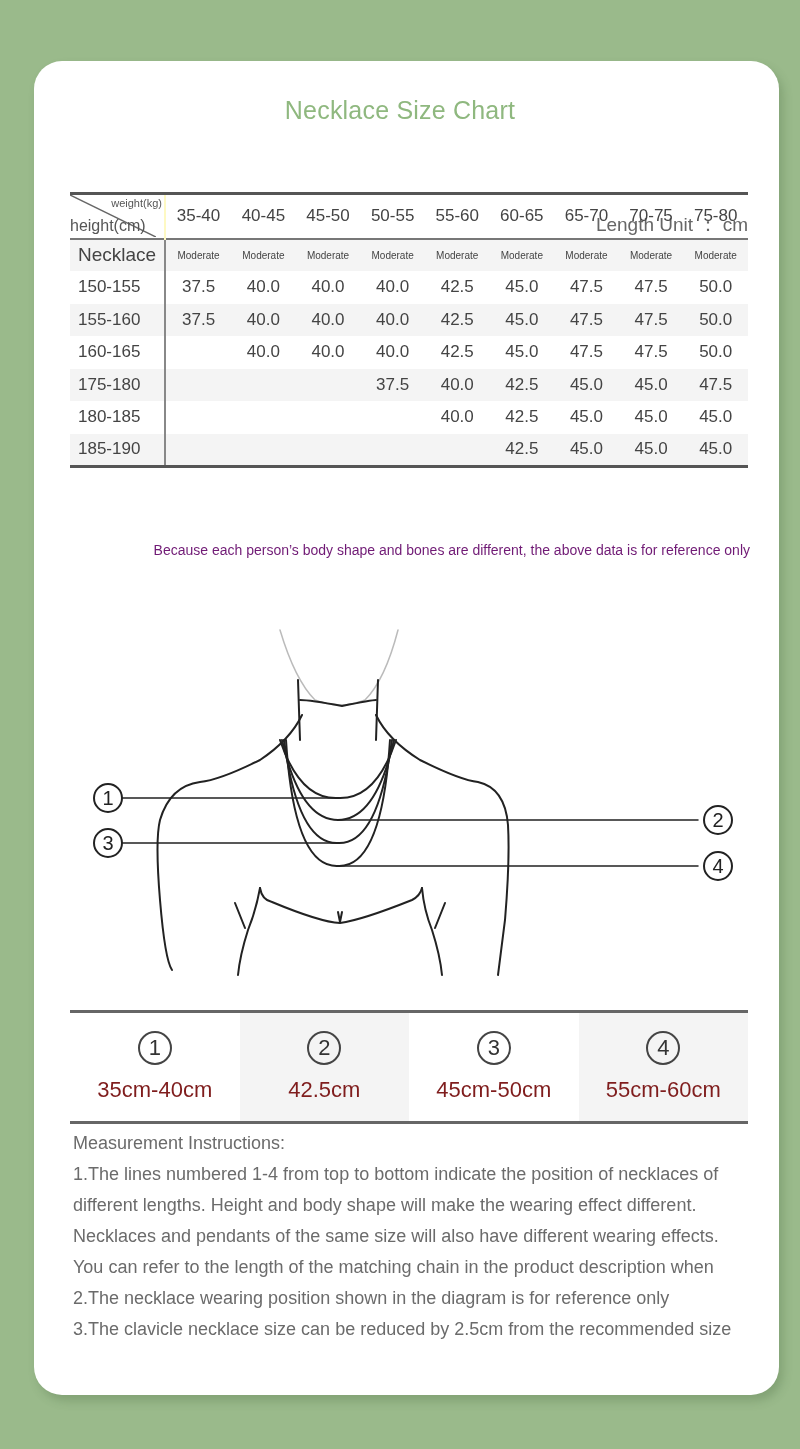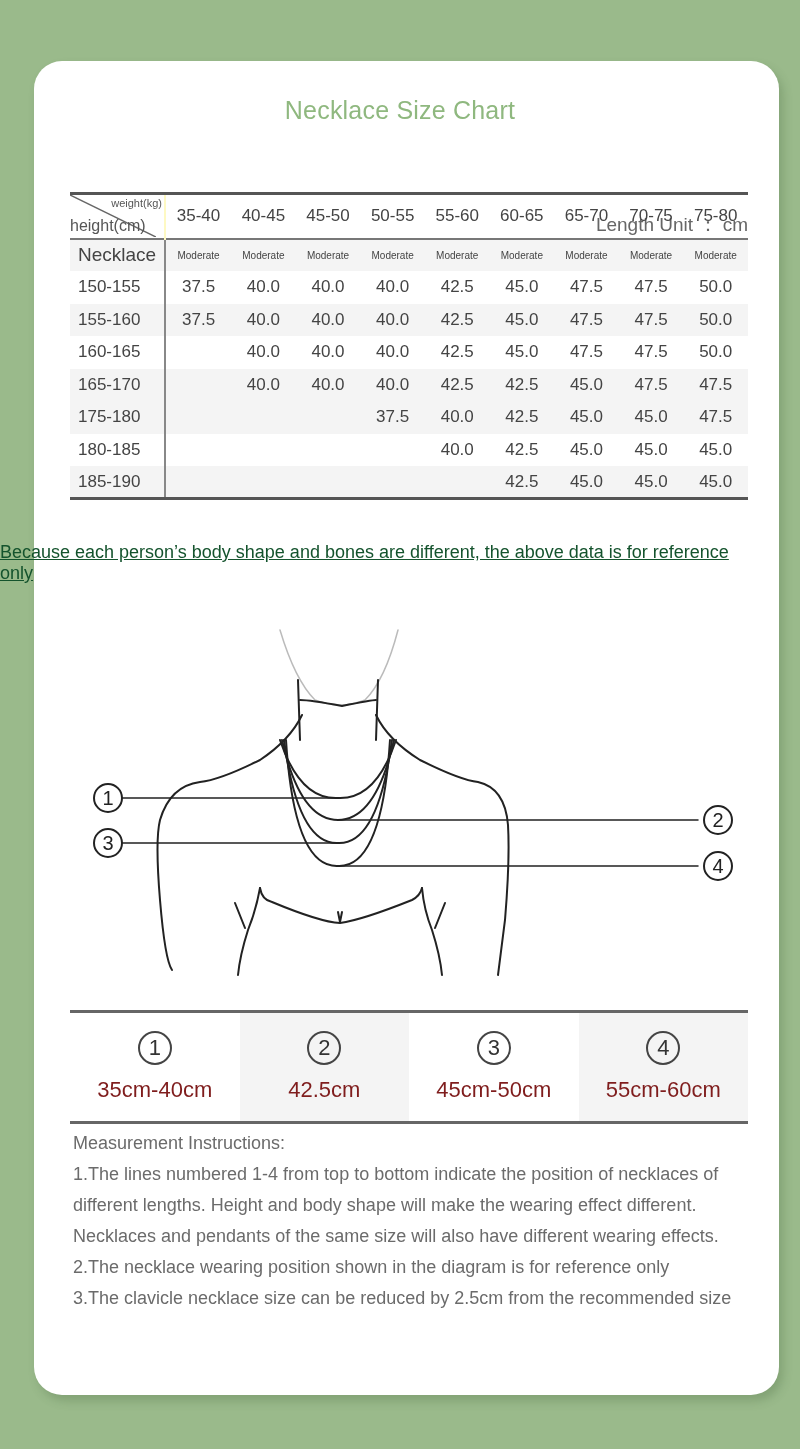--- a/index.html
+++ b/index.html
@@ -31,21 +31,21 @@
   table.size tr.alt { background:#f4f4f4; }
   table.size tr.last { border-bottom:3px solid #555; }
   td.rowh { width:86px; border-right:2px solid #888; text-align:left !important; padding-left:8px !important; font-size:17px; }
   th.corner { width:86px; border-right:2px solid #fef9c3; position:relative; }
   .corner-w { position:absolute; right:2px; top:2px; font-size:11px; color:#555; }
   .corner-h { position:absolute; left:0; bottom:3px; font-size:16px; color:#555; }
   .corner svg { position:absolute; left:0; top:0; }
   td.mod { font-size:10px; color:#444; }
   td.neck { font-size:19px; color:#444; text-align:left !important; padding-left:8px !important; }
   .note {
-    position:absolute; right:50px; top:542px; font-size:18px; color:#14532d;text-decoration:underline;
+    position:absolute; right:50px; top:542px; font-size:14px; color:#701a75;
   }
   .diagram { position:absolute; left:80px; top:600px; width:680px; height:400px; }
   table.legend {
     position:absolute; left:70px; top:1010px; width:678px; border-collapse:collapse;
     border-top:3px solid #666; border-bottom:3px solid #666;
   }
   table.legend td { width:25%; height:108px; text-align:center; vertical-align:middle; padding:0; }
   table.legend td.alt { background:#f4f4f4; }
   .circ {
     display:inline-block; width:30px; height:30px; border:2px solid #444; border-radius:50%;
@@ -128,32 +128,20 @@
     <td>40.0</td>
     <td>40.0</td>
     <td>40.0</td>
     <td>42.5</td>
     <td>45.0</td>
     <td>47.5</td>
     <td>47.5</td>
     <td>50.0</td>
   </tr>
   <tr class="alt">
-    <td class="rowh">165-170</td>
-    <td></td>
-    <td>40.0</td>
-    <td>40.0</td>
-    <td>40.0</td>
-    <td>42.5</td>
-    <td>42.5</td>
-    <td>45.0</td>
-    <td>47.5</td>
-    <td>47.5</td>
-  </tr>
-  <tr class="alt">
     <td class="rowh">175-180</td>
     <td></td>
     <td></td>
     <td></td>
     <td>37.5</td>
     <td>40.0</td>
     <td>42.5</td>
     <td>45.0</td>
     <td>45.0</td>
     <td>47.5</td>
@@ -250,15 +238,16 @@
     </td>
   </tr>
 </tbody>
   </table>
 
 <div class="instr">
   <div>Measurement Instructions:</div>
   <div>1.The lines numbered 1-4 from top to bottom indicate the position of necklaces of</div>
   <div>different lengths. Height and body shape will make the wearing effect different.</div>
   <div>Necklaces and pendants of the same size will also have different wearing effects.</div>
+  <div>You can refer to the length of the matching chain in the product description when</div>
   <div>2.The necklace wearing position shown in the diagram is for reference only</div>
   <div>3.The clavicle necklace size can be reduced by 2.5cm from the recommended size</div>
 </div>
 
 </body></html>

